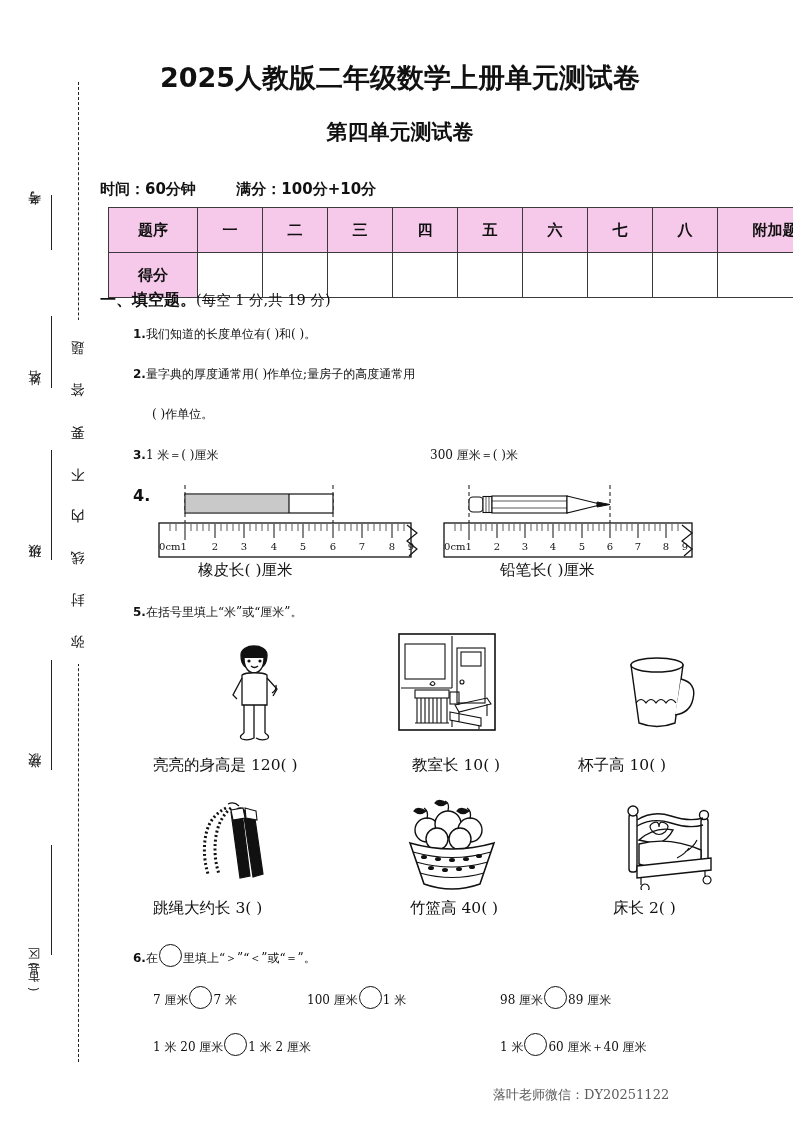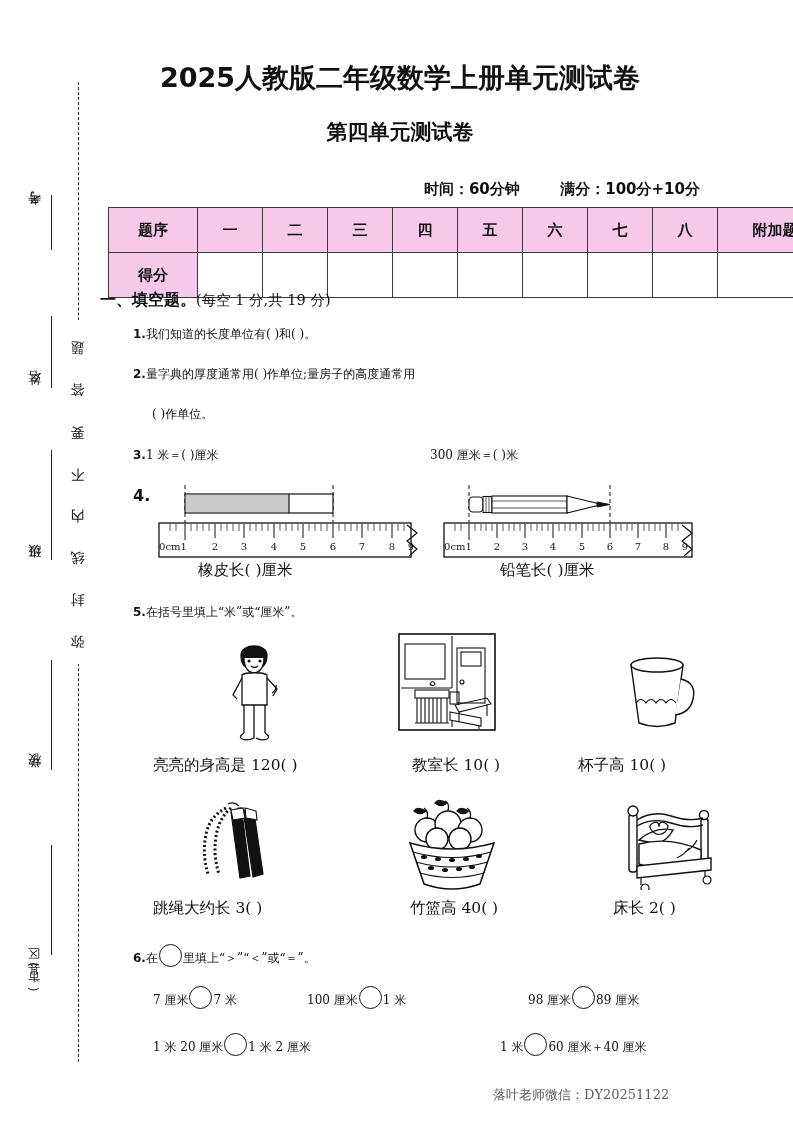--- a/index.html
+++ b/index.html
@@ -63,21 +63,21 @@
   }
   .title2{
     position:absolute;left:100px;top:118px;width:600px;
     text-align:center;
     font-family:"DejaVu Sans","Liberation Sans",sans-serif;
     font-weight:bold;
     font-size:21px;
   }
   .subline{
     position:absolute;left:100px;top:180px;width:600px;
-    text-align:right;
+    text-align:left;
     font-family:"DejaVu Sans","Liberation Sans",sans-serif;
     font-weight:bold;
     font-size:15px;
   }
   .subline span.gap{display:inline-block;width:30px;}
 
   
   table.score{
     position:absolute;left:108px;top:207px;
     border-collapse:collapse;
@@ -511,21 +511,21 @@
   <div class="q" style="left:133px;top:944px;">
     <span class="num">6.</span><span>在</span><span class="circ"></span><span>里填上“＞”“＜”或“＝”。</span>
   </div>
 
   <div class="q" style="left:153px;top:986px;">
     <span>7 厘米</span><span class="circ"></span><span>7 米</span>
   </div>
   <div class="q" style="left:307px;top:986px;">
     <span>100 厘米</span><span class="circ"></span><span>1 米</span>
   </div>
-  <div class="q" style="left:528px;top:986px;">
+  <div class="q" style="left:500px;top:986px;">
     <span>98 厘米</span><span class="circ"></span><span>89 厘米</span>
   </div>
 
   <div class="q" style="left:153px;top:1033px;">
     <span>1 米 20 厘米</span><span class="circ"></span><span>1 米 2 厘米</span>
   </div>
   <div class="q" style="left:500px;top:1033px;">
     <span>1 米</span><span class="circ"></span><span>60 厘米＋40 厘米</span>
   </div>
 

